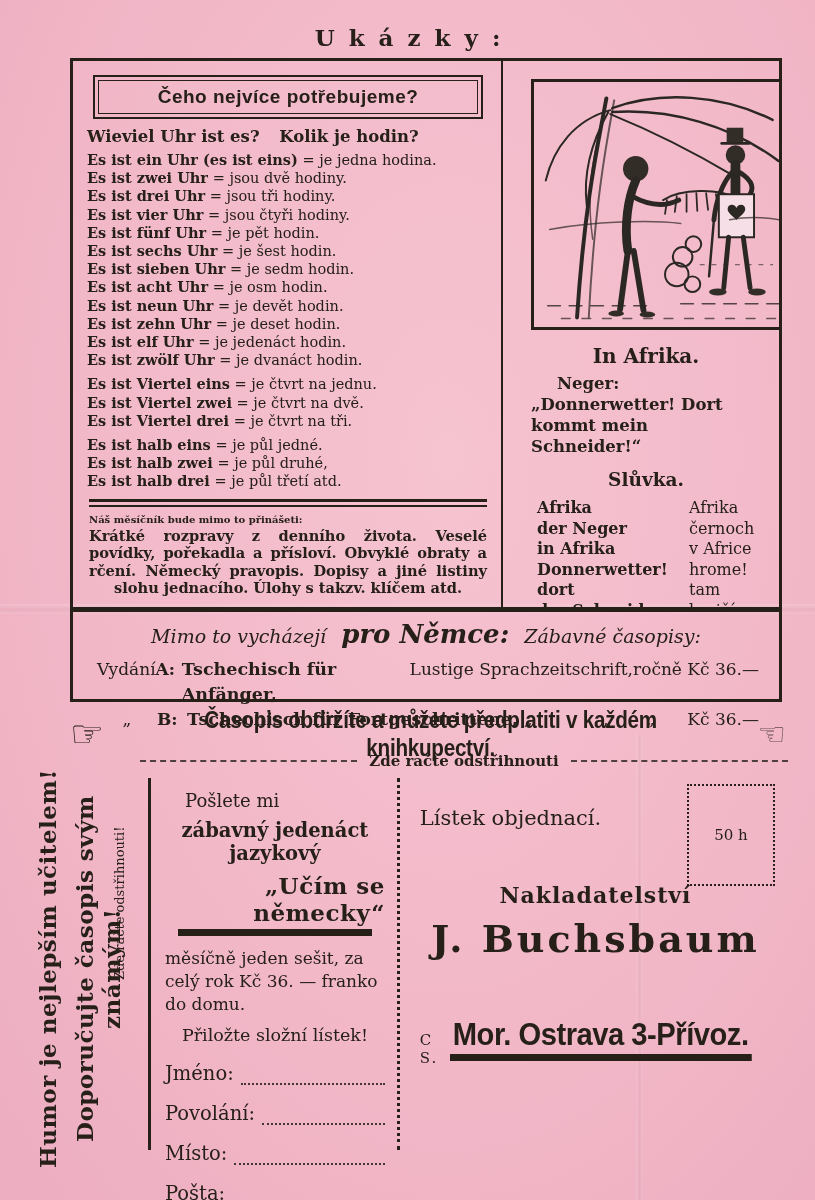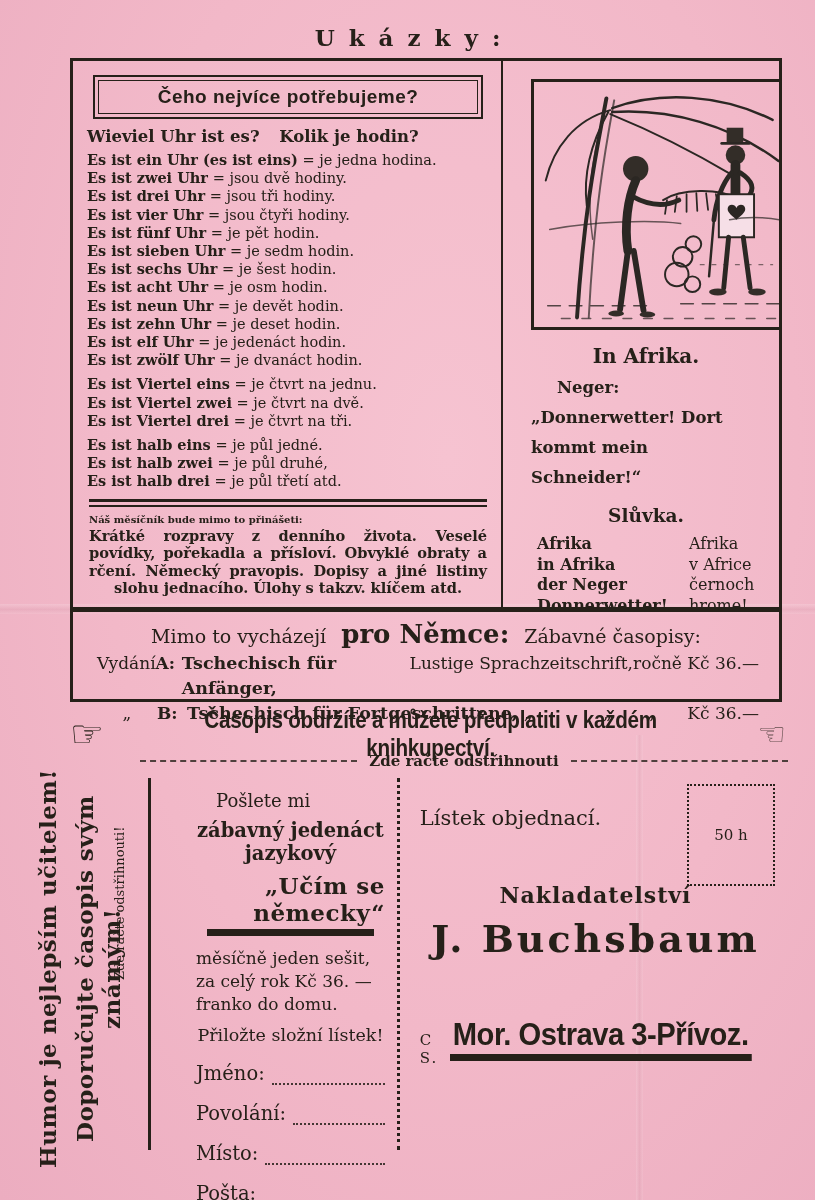--- a/index.html
+++ b/index.html
@@ -33,32 +33,32 @@
   .time-list .de{font-weight:600;}
   .heavy-rule{margin:8px 2px 7px;height:3px;border-top:3px solid #262019;border-bottom:2px solid #262019;}
   .monthly-heading{font-weight:700;font-size:10px;margin:0 2px 2px;}
   .monthly-body{font-weight:700;font-size:14.6px;line-height:17.6px;margin:0 2px;
     text-align:justify;text-align-last:center;}
 
   .col-right{flex:1;padding:14px 18px 0 28px;overflow:hidden;}
   .illo-frame{width:272px;height:251px;border:3px solid #262019;margin:4px auto 0;box-sizing:border-box;}
   .illo-frame svg{display:block;width:100%;height:100%;}
   .illo-title{text-align:center;font-weight:700;font-size:20px;margin-top:14px;}
-  .dialogue{font-size:16.5px;line-height:30px;font-weight:600;text-indent:26px;margin-top:5px;}
+  .dialogue{font-size:16.5px;line-height:21px;font-weight:600;text-indent:26px;margin-top:5px;}
   .vocab-heading{text-align:center;font-weight:700;font-size:18.5px;margin-top:12px;}
   .vocab-list{margin:8px 0 0 6px;}
   .vocab-row{display:flex;font-size:16px;line-height:20.6px;}
   .vocab-row .vde{width:152px;font-weight:600;}
 
   
   .editions-box{position:absolute;left:70px;top:609px;width:712px;height:93px;
     border:3px solid #262019;box-sizing:border-box;padding-top:7px;}
-  .ed-intro{text-align:center;font-size:19px;}
+  .ed-intro{text-align:center;font-size:19px;font-style:italic;}
   .ed-intro .ed-emph{font-weight:700;font-size:26px;margin:0 9px;}
-  .ed-rows{margin:2px 20px 0 24px;font-size:17px;line-height:25px;}
+  .ed-rows{margin:8px 20px 0 24px;font-size:17px;line-height:25px;}
   .ed-row{display:flex;align-items:baseline;}
   .ed-prefix{width:60px;text-align:center;}
   .ed-letter{width:30px;font-weight:600;}
   .ed-title{font-weight:700;font-size:17.5px;}
   .ed-middle{flex:1;white-space:pre;padding-left:6px;}
   .ed-price{white-space:pre;}
 
   
   .banner{position:absolute;left:70px;top:711px;width:716px;height:46px;
     display:flex;align-items:center;}
@@ -74,21 +74,21 @@
 
   
   .margin-notes{position:absolute;left:34px;top:760px;height:418px;display:flex;}
   .vtext{writing-mode:vertical-rl;transform:rotate(180deg);height:100%;width:37px;
     text-align:center;font-weight:700;font-size:23px;letter-spacing:.5px;}
   .margin-cut-note{position:absolute;left:112px;top:778px;height:250px;
     writing-mode:vertical-rl;transform:rotate(180deg);font-size:13px;text-align:center;}
 
   
   .order-form{position:absolute;left:148px;top:778px;width:637px;height:372px;
-    border-left:3px solid #262019;display:flex;box-sizing:border-box;padding-left:31px;}
+    border-left:3px solid #262019;display:flex;box-sizing:border-box;}
   .form-left{width:292px;border-right:3px dotted #262019;box-sizing:border-box;
     padding:6px 12px 0 14px;}
   .req-line1{font-size:18px;margin:6px 0 0 20px;}
   .req-line2{font-weight:700;font-size:19.5px;text-align:center;margin-top:8px;}
   .req-title{font-weight:700;font-size:23px;text-align:right;margin-top:7px;letter-spacing:.5px;}
   .title-bar{height:7px;background:#262019;width:88%;margin:3px auto 0;}
   .req-terms{font-size:17px;line-height:23px;margin-top:11px;}
   .req-enclose{font-size:17.5px;text-align:center;margin-top:9px;}
   .fields{margin-top:16px;}
   .field-row{display:flex;align-items:flex-end;margin-bottom:16px;font-size:19.5px;height:24px;}
@@ -132,23 +132,23 @@
           <li><span class="de">Es ist ein Uhr (es ist eins)</span> <span class="eq">=</span> <span class="cs">je jedna hodina.</span></li>
 
           <li><span class="de">Es ist zwei Uhr</span> <span class="eq">=</span> <span class="cs">jsou dvě hodiny.</span></li>
 
           <li><span class="de">Es ist drei Uhr</span> <span class="eq">=</span> <span class="cs">jsou tři hodiny.</span></li>
 
           <li><span class="de">Es ist vier Uhr</span> <span class="eq">=</span> <span class="cs">jsou čtyři hodiny.</span></li>
 
           <li><span class="de">Es ist fünf Uhr</span> <span class="eq">=</span> <span class="cs">je pět hodin.</span></li>
 
+          <li><span class="de">Es ist sechs Uhr</span> <span class="eq">=</span> <span class="cs">je šest hodin.</span></li>
+
           <li><span class="de">Es ist sieben Uhr</span> <span class="eq">=</span> <span class="cs">je sedm hodin.</span></li>
-
-          <li><span class="de">Es ist sechs Uhr</span> <span class="eq">=</span> <span class="cs">je šest hodin.</span></li>
 
           <li><span class="de">Es ist acht Uhr</span> <span class="eq">=</span> <span class="cs">je osm hodin.</span></li>
 
           <li><span class="de">Es ist neun Uhr</span> <span class="eq">=</span> <span class="cs">je devět hodin.</span></li>
 
           <li><span class="de">Es ist zehn Uhr</span> <span class="eq">=</span> <span class="cs">je deset hodin.</span></li>
 
           <li><span class="de">Es ist elf Uhr</span> <span class="eq">=</span> <span class="cs">je jedenáct hodin.</span></li>
 
           <li><span class="de">Es ist zwölf Uhr</span> <span class="eq">=</span> <span class="cs">je dvanáct hodin.</span></li>
@@ -222,27 +222,27 @@
       <div class="dialogue">Neger: „Donnerwetter! Dort kommt mein Schneider!“</div>
       <div class="vocab-heading">Slůvka.</div>
       <div class="vocab-list">
 
           <div class="vocab-row">
             <span class="vde">Afrika</span>
             <span class="vcs">Afrika</span>
           </div>
 
           <div class="vocab-row">
+            <span class="vde">der Neger</span>
+            <span class="vcs">černoch</span>
+          </div>
+
+          <div class="vocab-row">
             <span class="vde">in Afrika</span>
             <span class="vcs">v Africe</span>
-          </div>
-
-          <div class="vocab-row">
-            <span class="vde">der Neger</span>
-            <span class="vcs">černoch</span>
           </div>
 
           <div class="vocab-row">
             <span class="vde">Donnerwetter!</span>
             <span class="vcs">hrome!</span>
           </div>
 
           <div class="vocab-row">
             <span class="vde">dort</span>
             <span class="vcs">tam</span>

